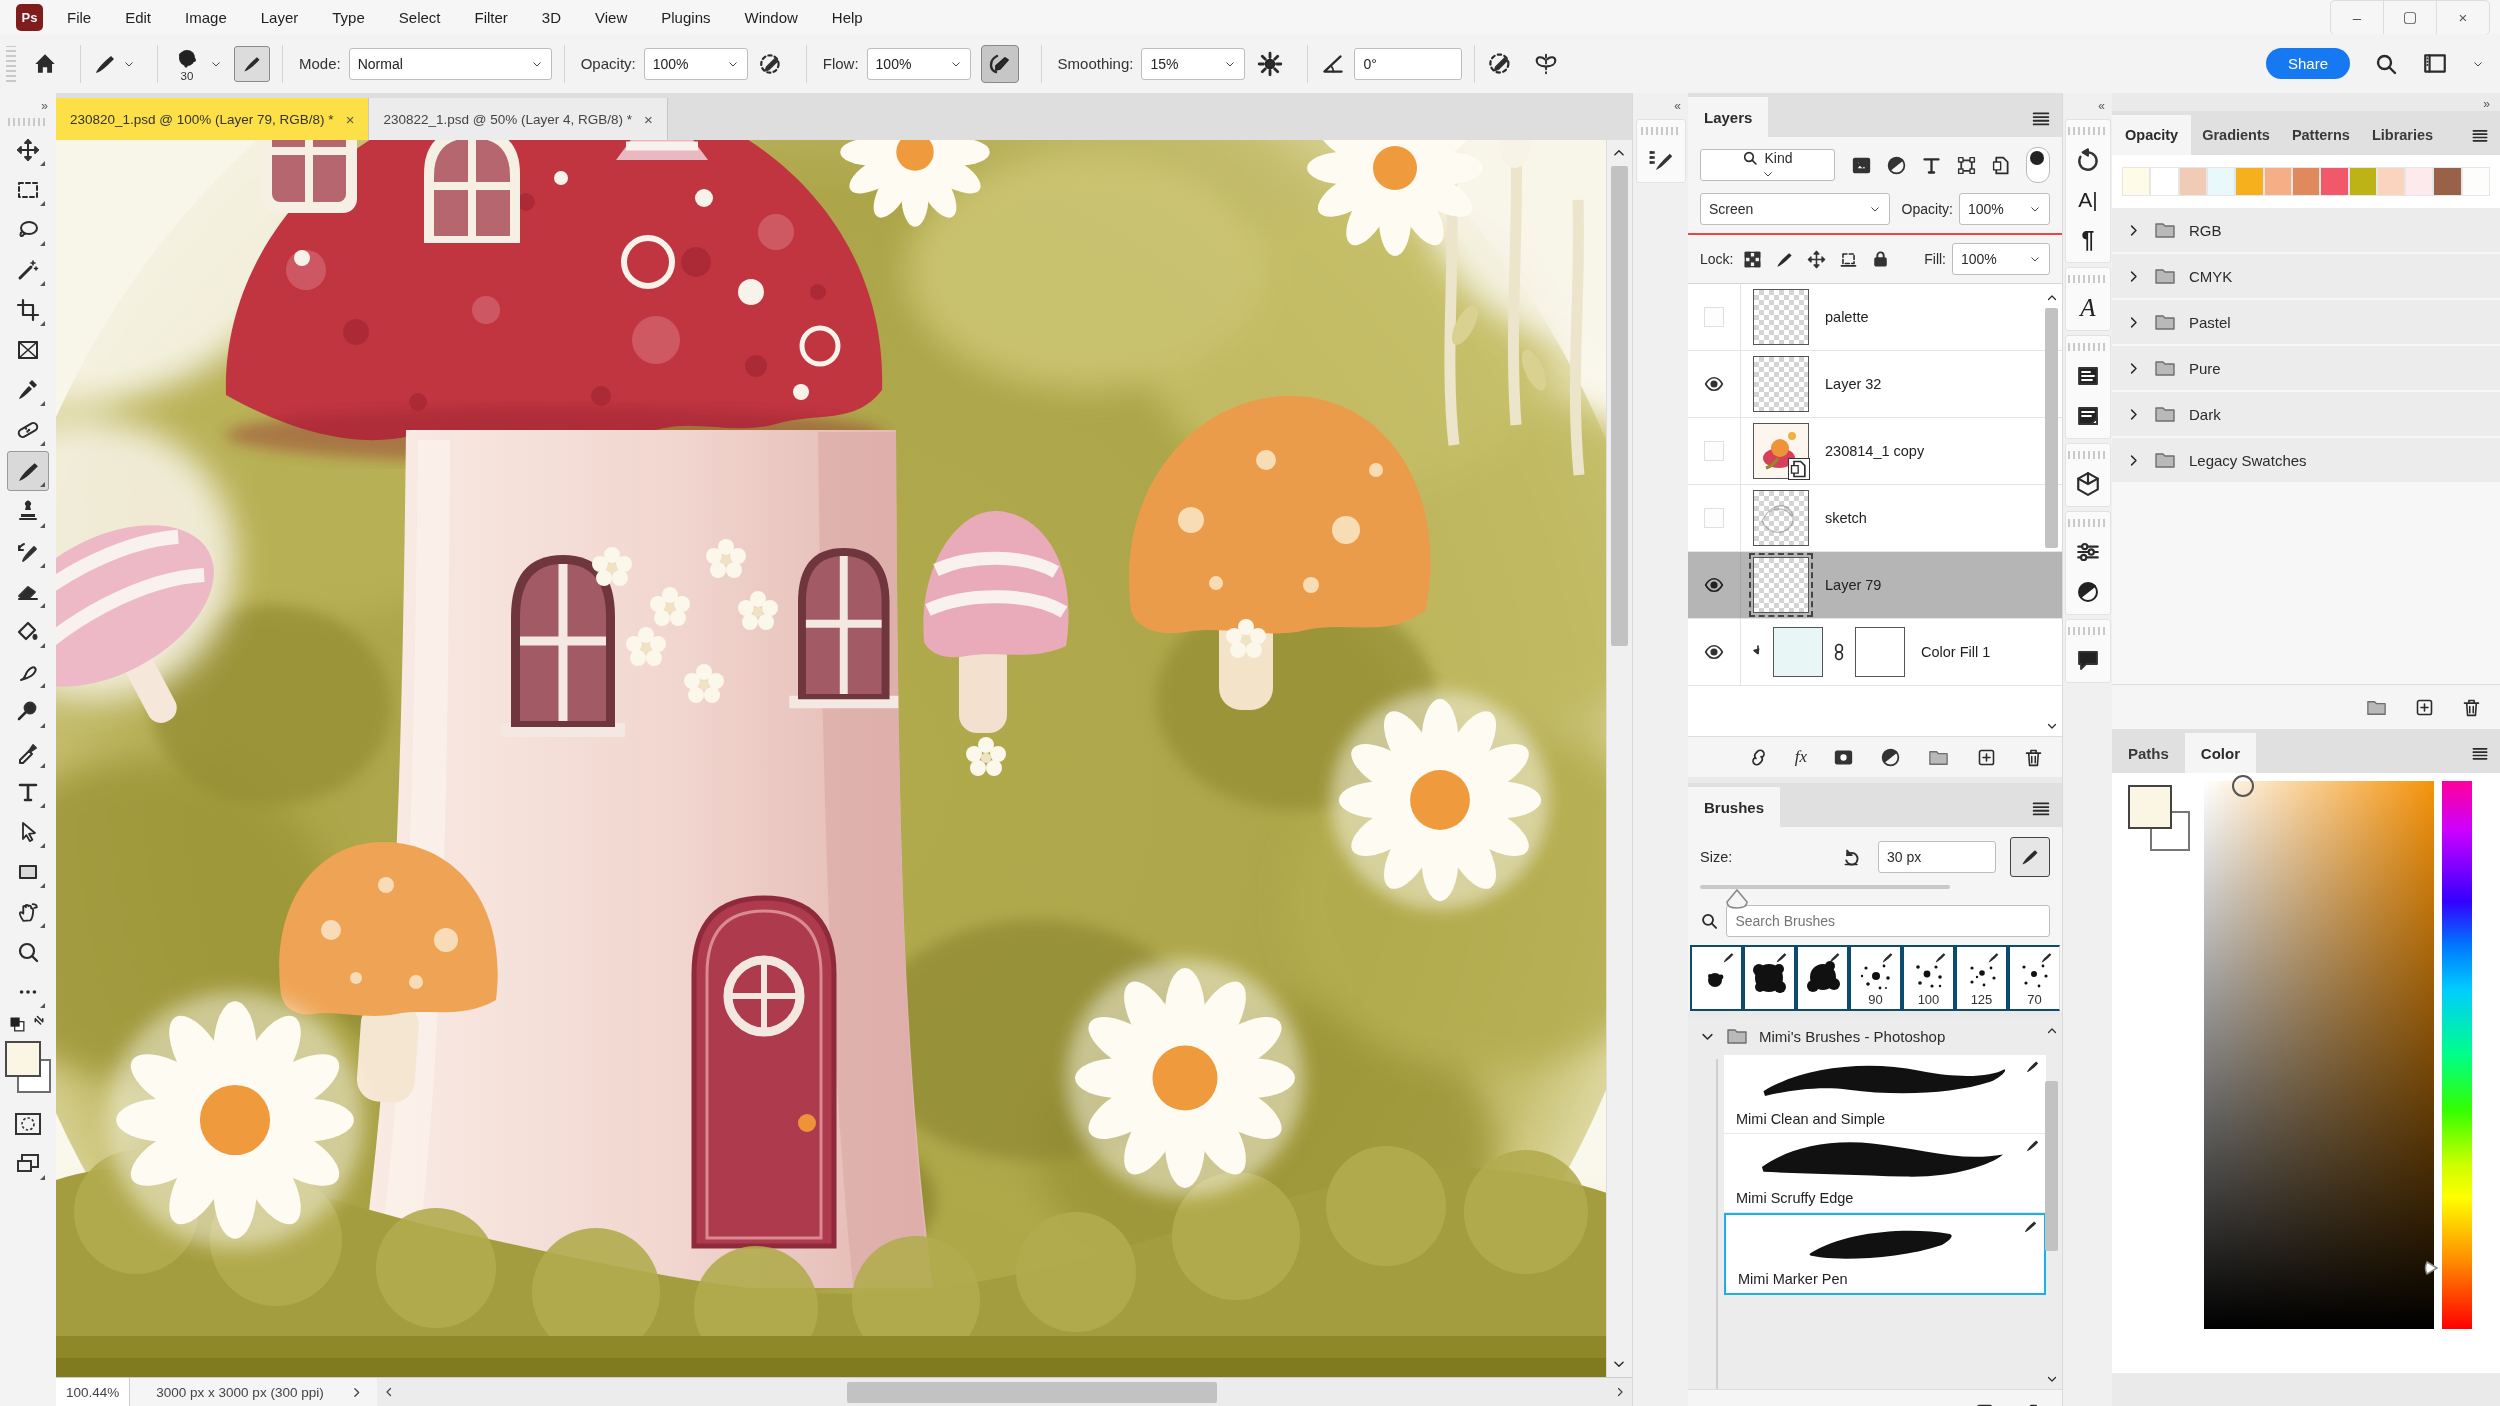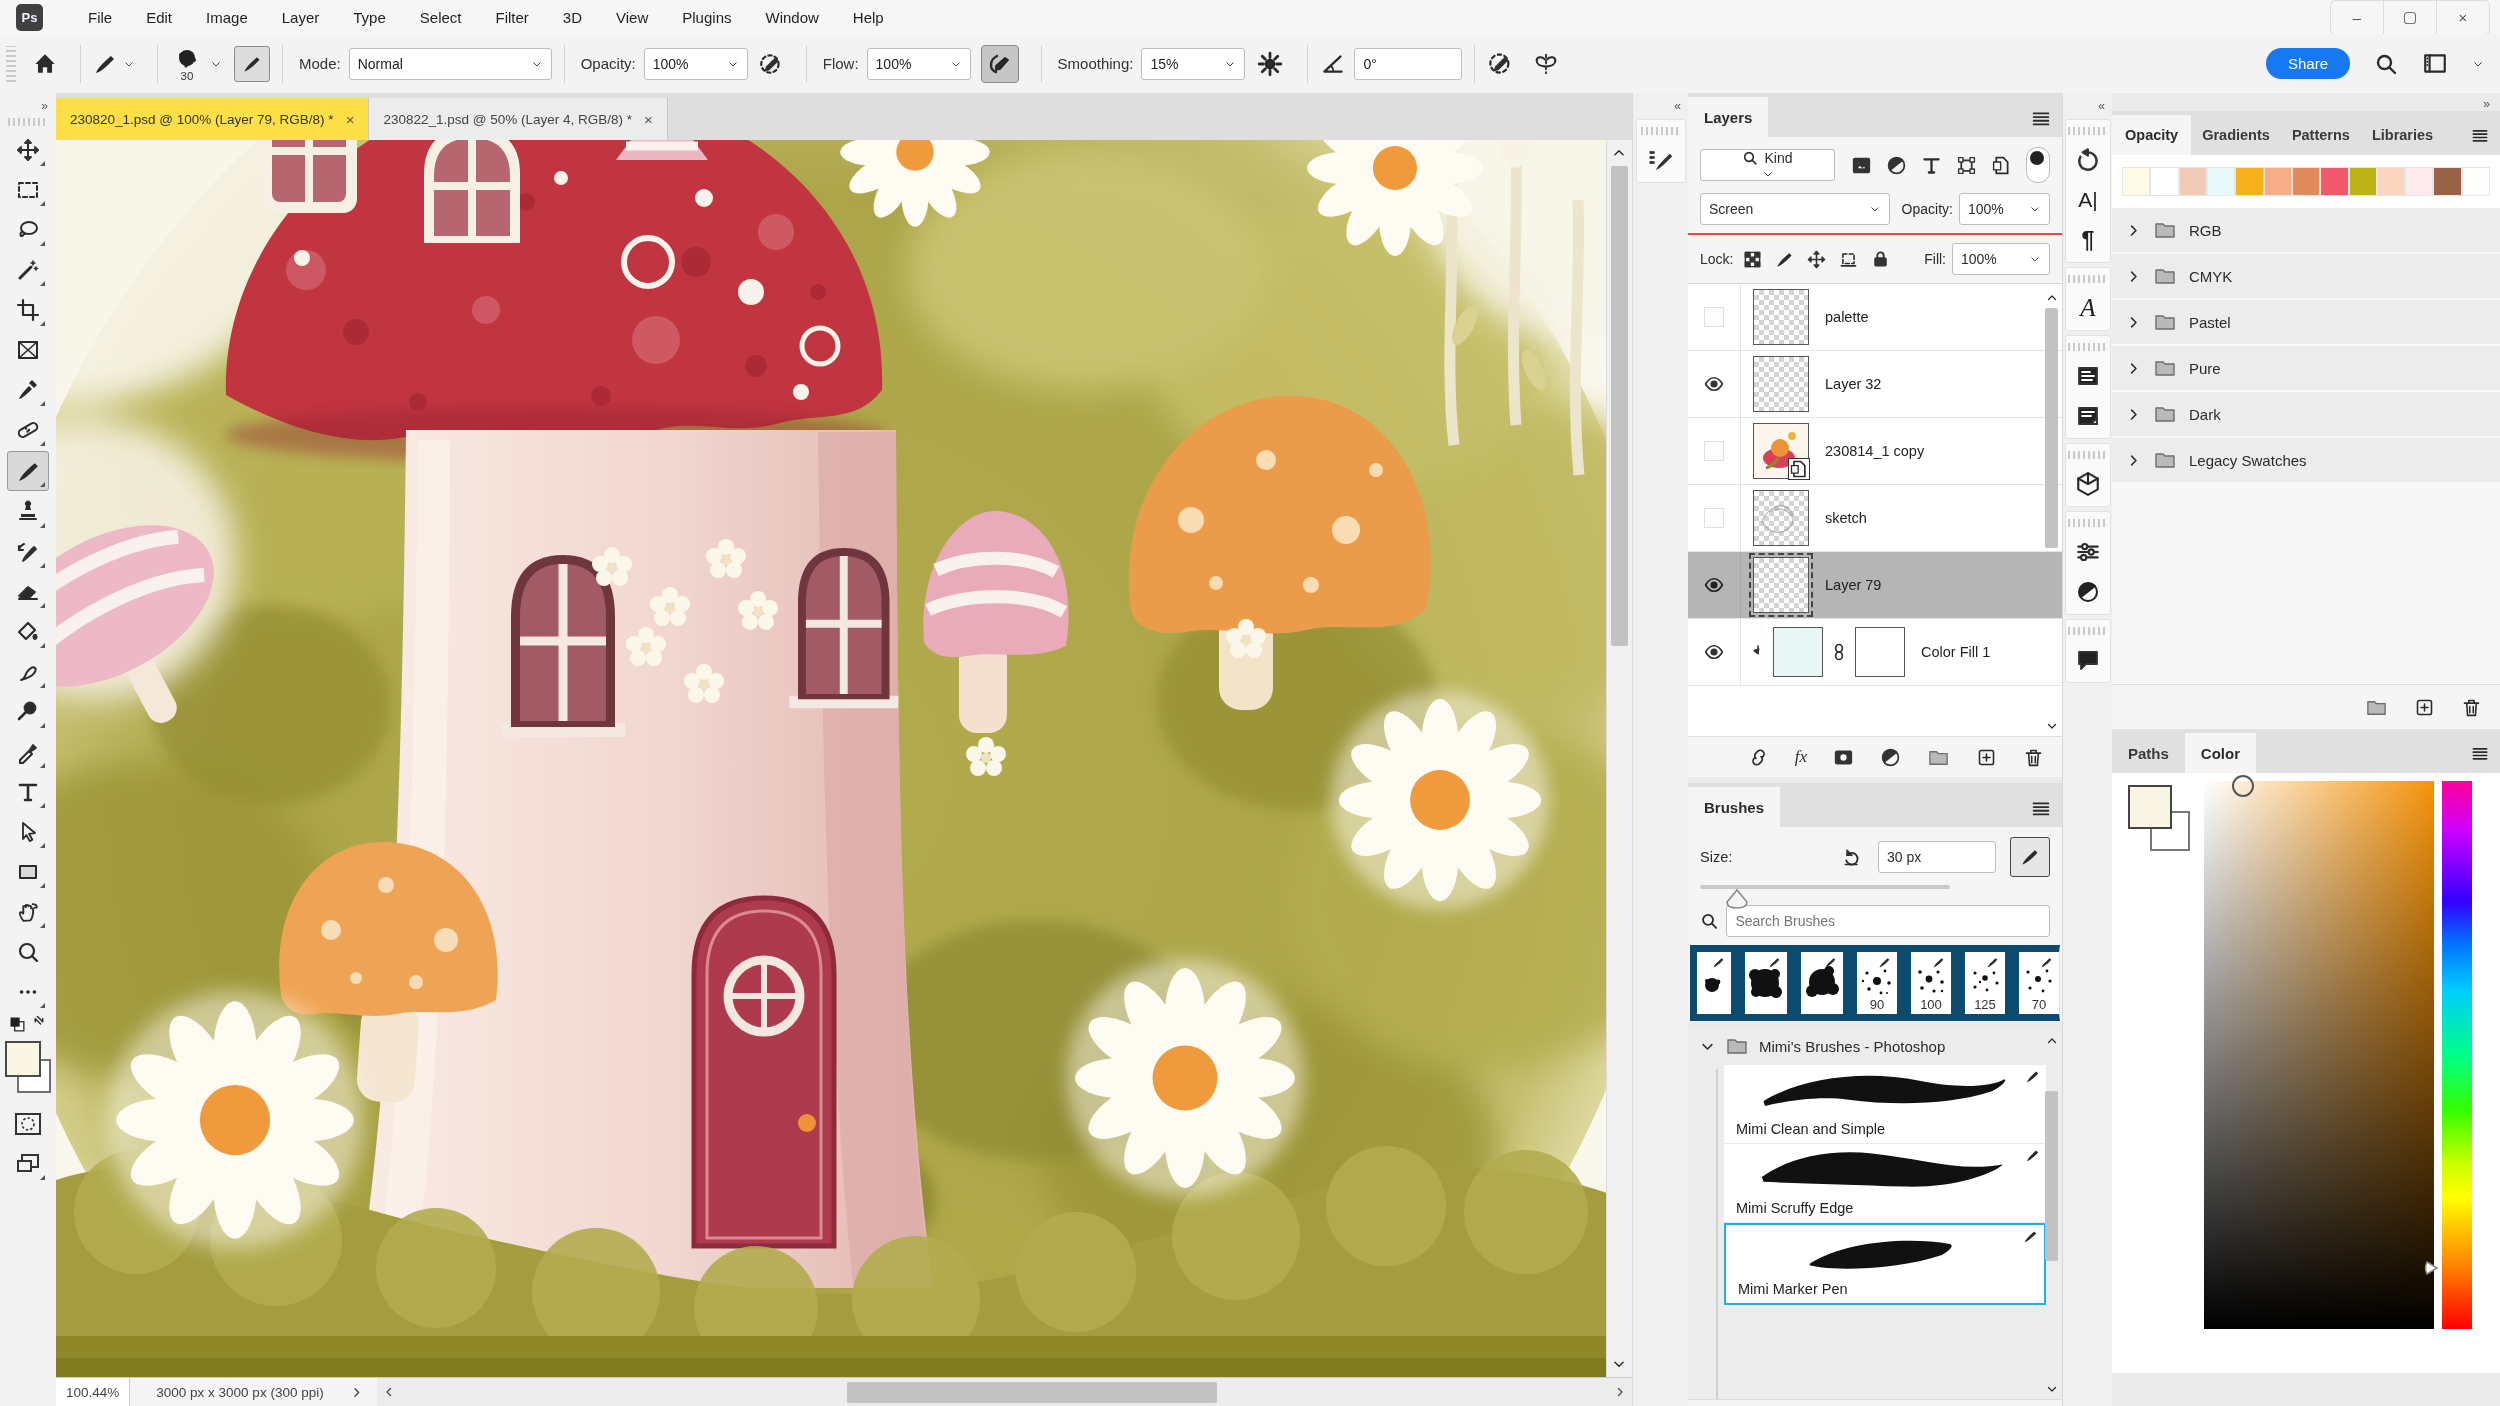--- a/index.html
+++ b/index.html
@@ -5,22 +5,22 @@
   html,body{margin:0;padding:0;background:#ddd;}
   #app{position:relative;width:2500px;height:1406px;background:#f3f3f3;overflow:hidden;
        font-family:"Liberation Sans","DejaVu Sans",sans-serif;color:#2b2b2b;font-size:15px;}
   .r{position:absolute;}
   .f{display:flex;align-items:center;}
   .ic{display:inline-block;vertical-align:middle;}
   svg.ic{fill:none;stroke:#333;stroke-width:1.8;stroke-linecap:round;stroke-linejoin:round;}
   svg.fill{fill:#333;stroke:none;}
   
   #menubar{left:0;top:0;width:2500px;height:34px;background:#f6f6f6;border-bottom:1px solid #e2e2e2;}
-  .pslogo{width:27px;height:27px;background:#404040;color:#eaf3ff;border-radius:5px;font-weight:bold;
-          font-size:13px;display:flex;align-items:center;justify-content:center;margin:0 28px 0 16px;}
+  .pslogo{width:27px;height:27px;background:#7f1d1d;color:#eaf3ff;border-radius:5px;font-weight:bold;
+          font-size:13px;display:flex;align-items:center;justify-content:center;margin:0 7px 0 16px;}
   .menu-item{padding:0 17px;height:34px;display:flex;align-items:center;font-size:15px;color:#1f1f1f;}
   .winbtn{width:52px;height:33px;display:flex;align-items:center;justify-content:center;color:#555;font-size:15px;}
   #optionsbar{left:0;top:34px;width:2500px;height:59px;background:#f3f3f3;border-bottom:1px solid #cfcfcf;}
   .opt-sep{width:1px;height:38px;background:#d4d4d4;margin:0 12px;}
   .combo{background:#fff;border:1px solid #bdbdbd;border-radius:3px;height:30px;display:flex;
          align-items:center;padding:0 8px;font-size:14px;color:#222;justify-content:space-between;}
   .lbl{font-size:15px;color:#333;margin:0 8px 0 4px;}
   .chev{width:12px;height:12px;stroke:#444;fill:none;stroke-width:2;}
   .grip{width:10px;height:36px;background:repeating-linear-gradient(0deg,#c9c9c9 0 2px,transparent 2px 5px);margin:0 6px;}
   .hgrip{height:8px;width:40px;background:repeating-linear-gradient(90deg,#c9c9c9 0 2px,transparent 2px 5px);margin:5px auto;}
@@ -57,21 +57,21 @@
   .eyebox{width:18px;height:18px;border:1px solid #e0e0e0;background:#fdfdfd;}
   .lthumb{width:54px;height:54px;border:1px solid #555;margin-left:12px;position:relative;flex:none;}
   .lname{margin-left:16px;font-size:14.5px;color:#222;white-space:nowrap;}
   .footer-icons{display:flex;align-items:center;justify-content:flex-end;gap:26px;padding-right:18px;}
   .swatch{width:28px;height:27px;border:1px solid #e6e6e6;}
   .foldrow{height:44px;display:flex;align-items:center;background:#ececec;border-bottom:2px solid #f7f7f7;padding-left:14px;gap:12px;font-size:15px;}
   .brush-item{position:relative;background:#fff;border-bottom:1px solid #e8e8e8;}
   .brush-item.sel{border:2.5px solid #1bb1e8;}
   .bname{position:absolute;left:12px;bottom:6px;font-size:14.5px;color:#222;}
   .badge{position:absolute;right:6px;top:4px;}
-  .tile{width:53px;height:62px;background:#fff;border:7px solid #0c4a6e;position:relative;display:flex;align-items:center;justify-content:center;}
+  .tile{width:53px;height:62px;background:#fff;border:2px solid #0c4a6e;position:relative;display:flex;align-items:center;justify-content:center;}
   .tile .num{position:absolute;bottom:2px;left:0;right:0;text-align:center;font-size:13px;color:#333;}
   input.search{width:100%;height:32px;border:1px solid #bdbdbd;border-radius:3px;padding:0 8px;font-size:14px;color:#888;
                font-family:inherit;background:#fff;box-sizing:border-box;}
   .strip{background:#f0f0f0;border-left:1px solid #d9d9d9;border-right:1px solid #d9d9d9;}
   .strip-card{width:44px;background:#fafafa;border:1px solid #e2e2e2;border-radius:3px;margin:4px auto;padding:2px 0;}
   .strip-ic{width:44px;height:40px;display:flex;align-items:center;justify-content:center;}
 </style>
 </head>
 <body>
 

